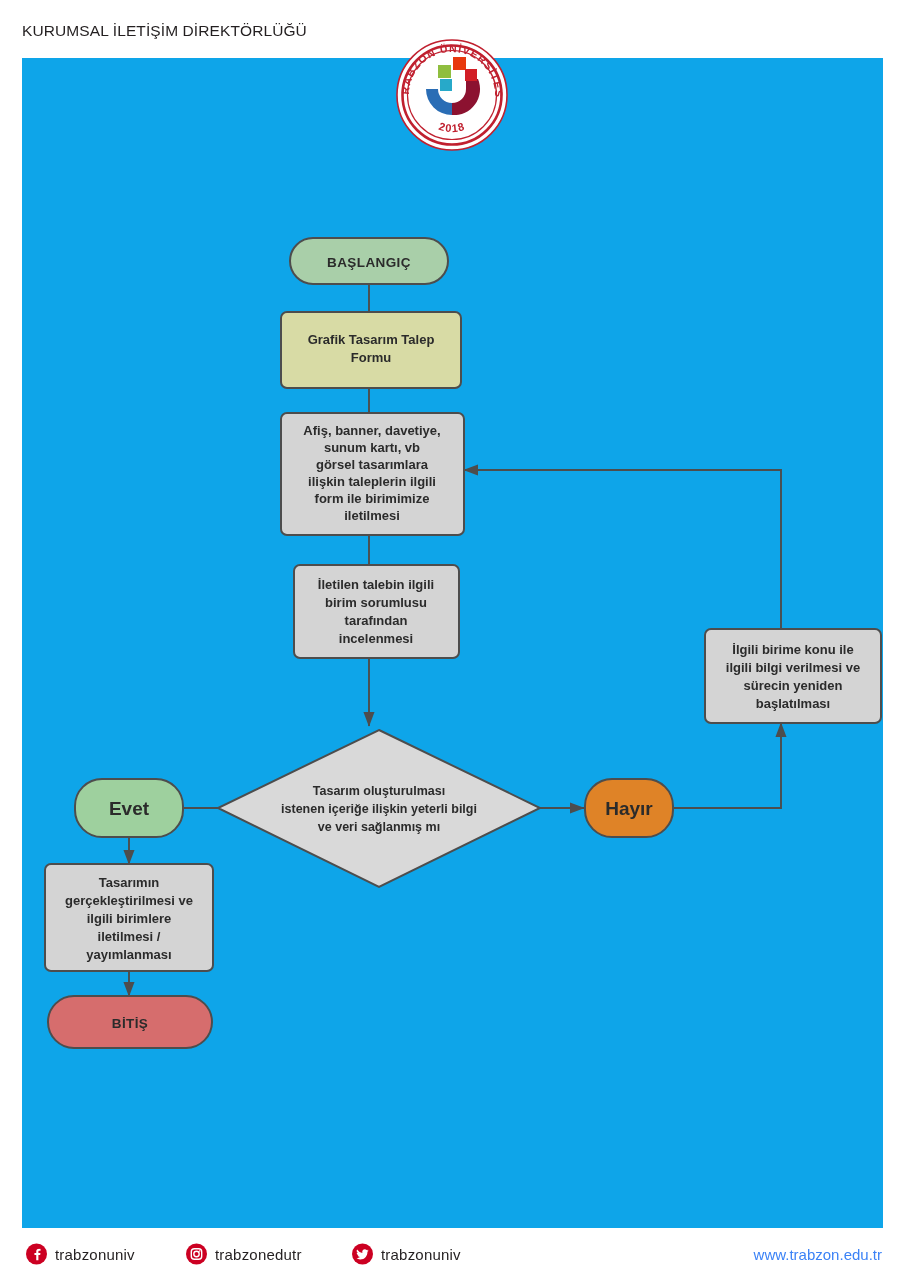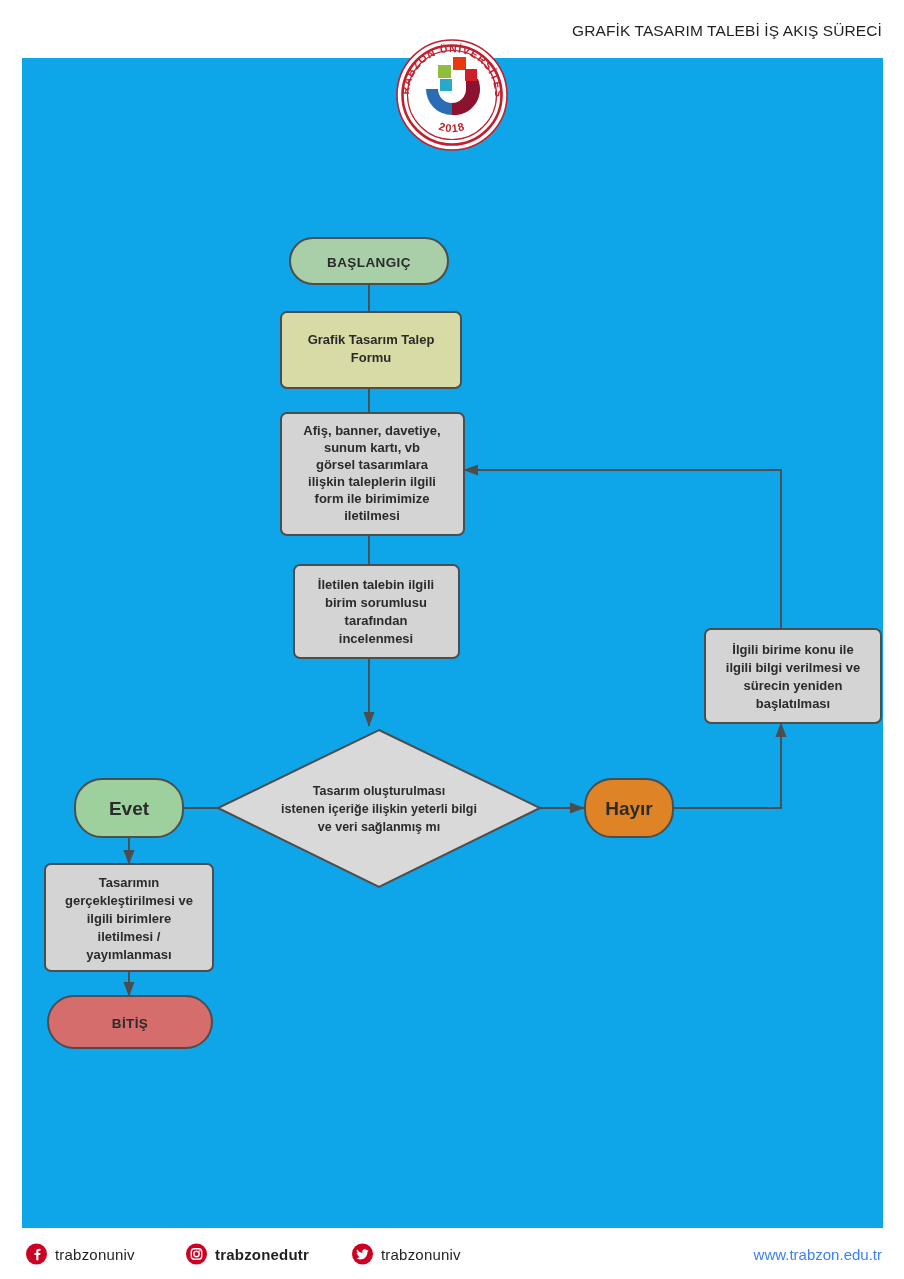--- a/index.html
+++ b/index.html
@@ -91,36 +91,36 @@
     justify-content: center;
     flex: 0 0 auto;
   }
   .social-handle {
     font-size: 15px;
     color: #231f20;
     letter-spacing: 0.2px;
     white-space: nowrap;
   }
   #social-1 { left: 26px; }
-  #social-2 { left: 186px; font-weight: bold; }
+  #social-2 { left: 186px; }
   #social-3 { left: 352px; }
   #footer-url {
     position: absolute;
     right: 22px; top: 26px;
     transform: translateY(-50%);
     font-size: 15px;
     color: #3b82f6;
     white-space: nowrap;
   }
 </style>
 </head>
 <body>
 
 <div id="header-bar">
-  <div class="header-text" id="header-right">GRAFİK TASARIM TALEBİ İŞ AKIŞ SÜRECİ</div>
+  <div class="header-text" id="header-left">KURUMSAL İLETİŞİM DİREKTÖRLÜĞÜ</div>
 </div>
 
 <div id="logo">
   <svg width="114" height="140" viewBox="0 0 114 140">
     <defs>
       <path id="ringTop" d="M 14,72 A 43,43 0 0 1 100,72"></path>
       <path id="ringBot" d="M 20,72 A 37,37 0 0 0 94,72"></path>
     </defs>
 
     <circle cx="57" cy="72" r="55" fill="#ffffff" stroke="#c0202f" stroke-width="1.6"></circle>

